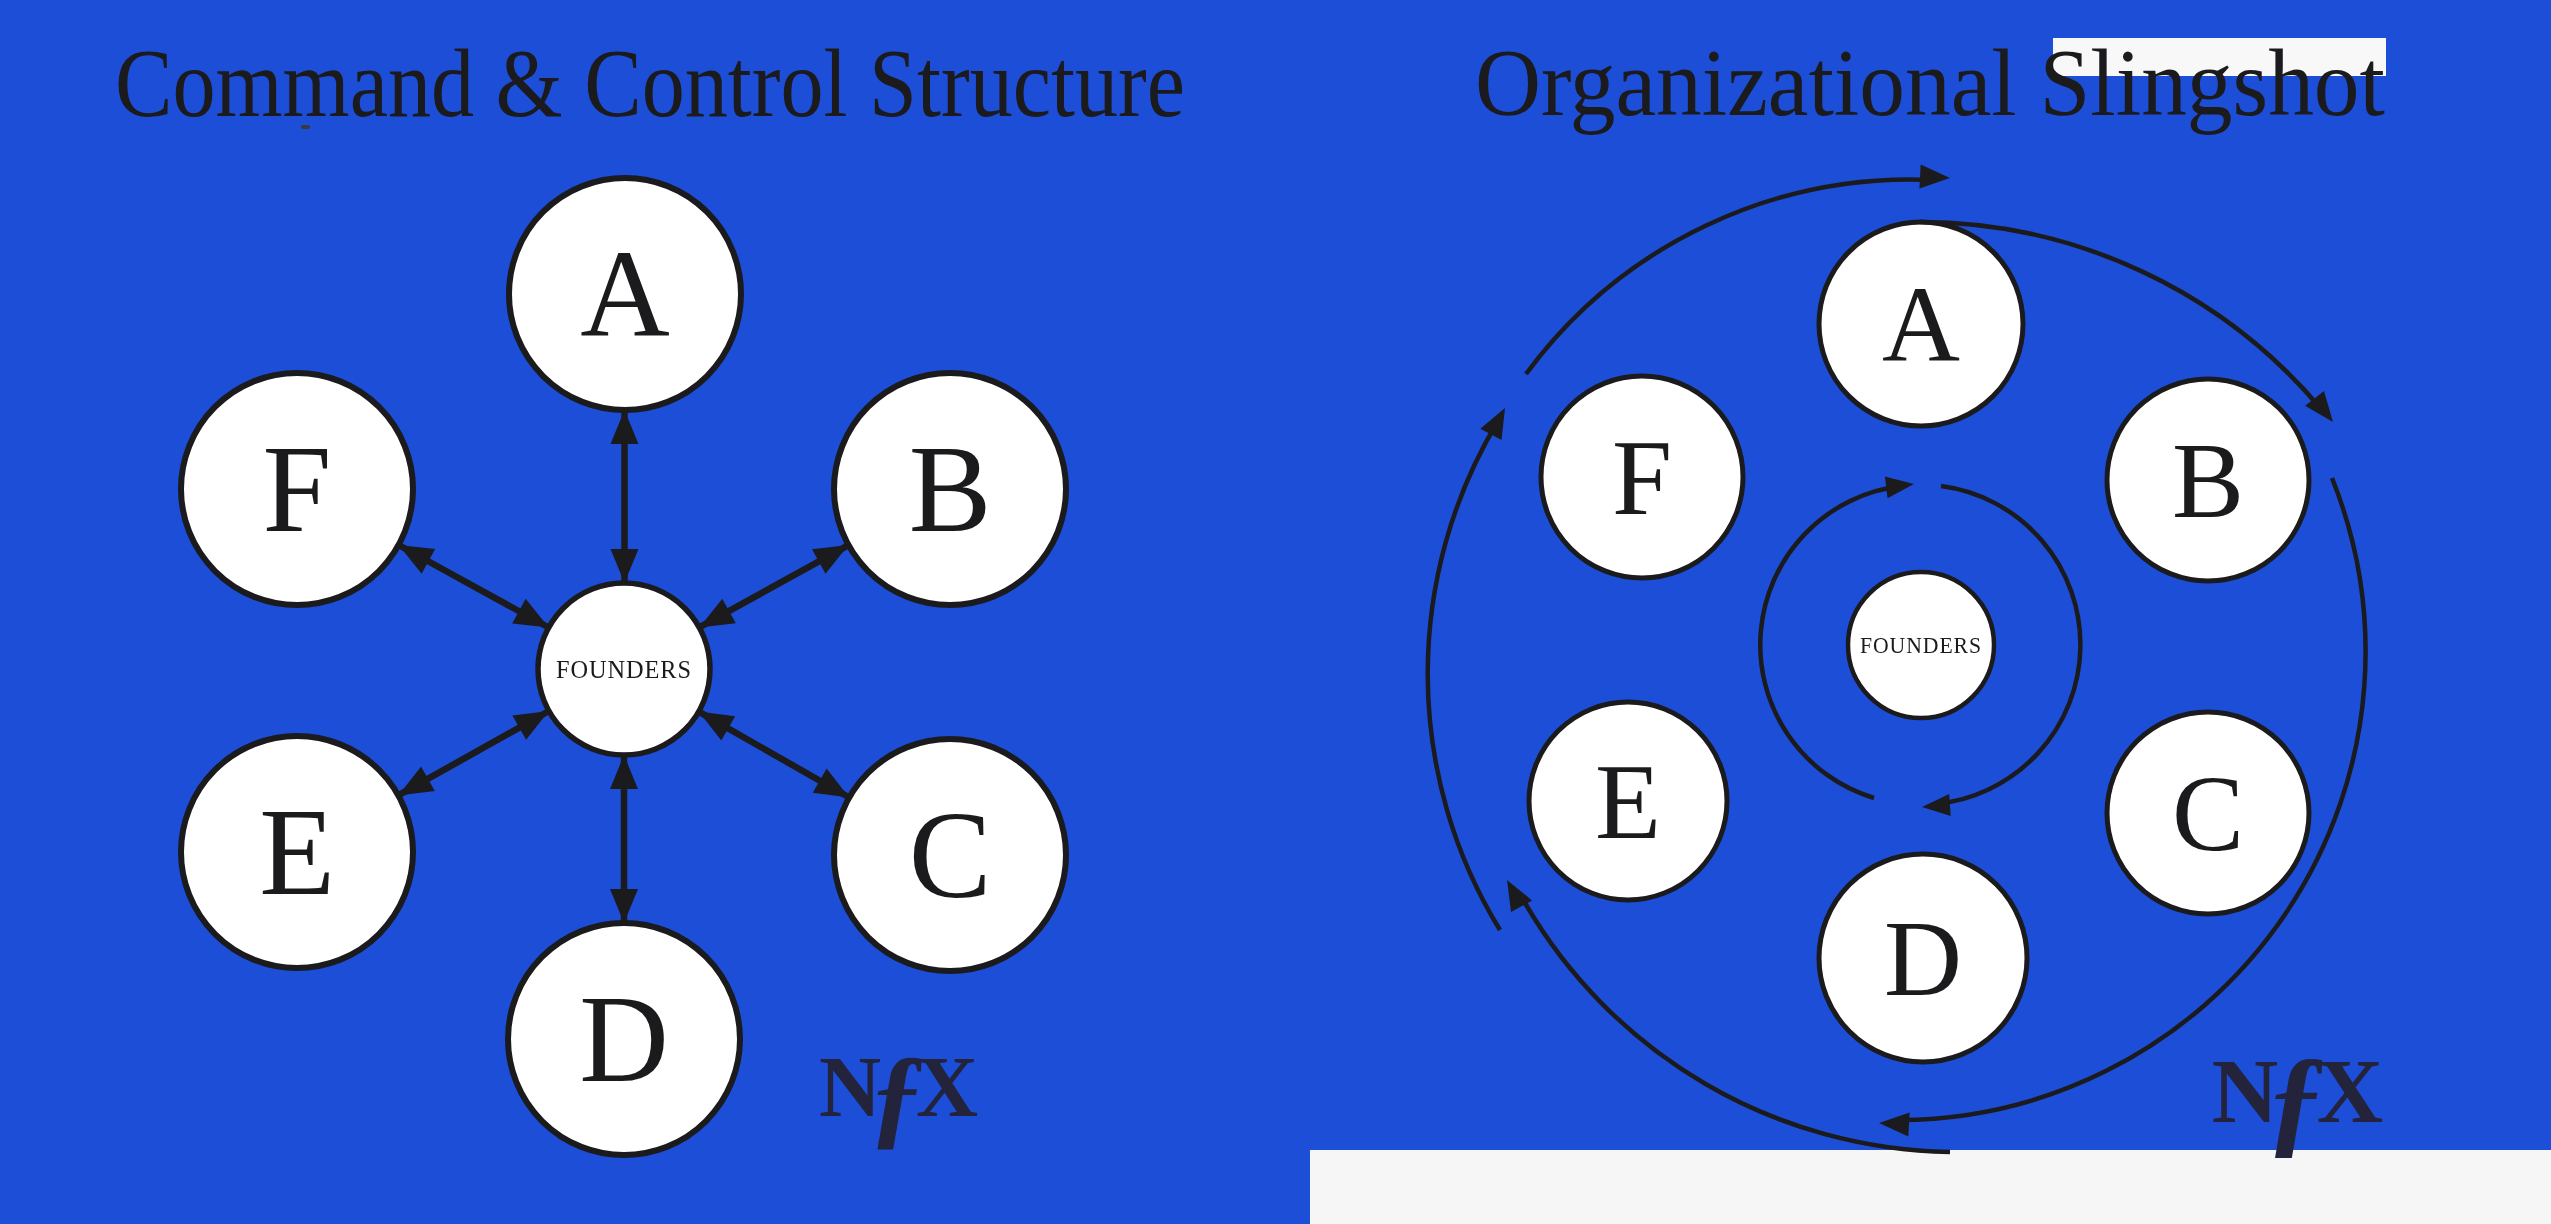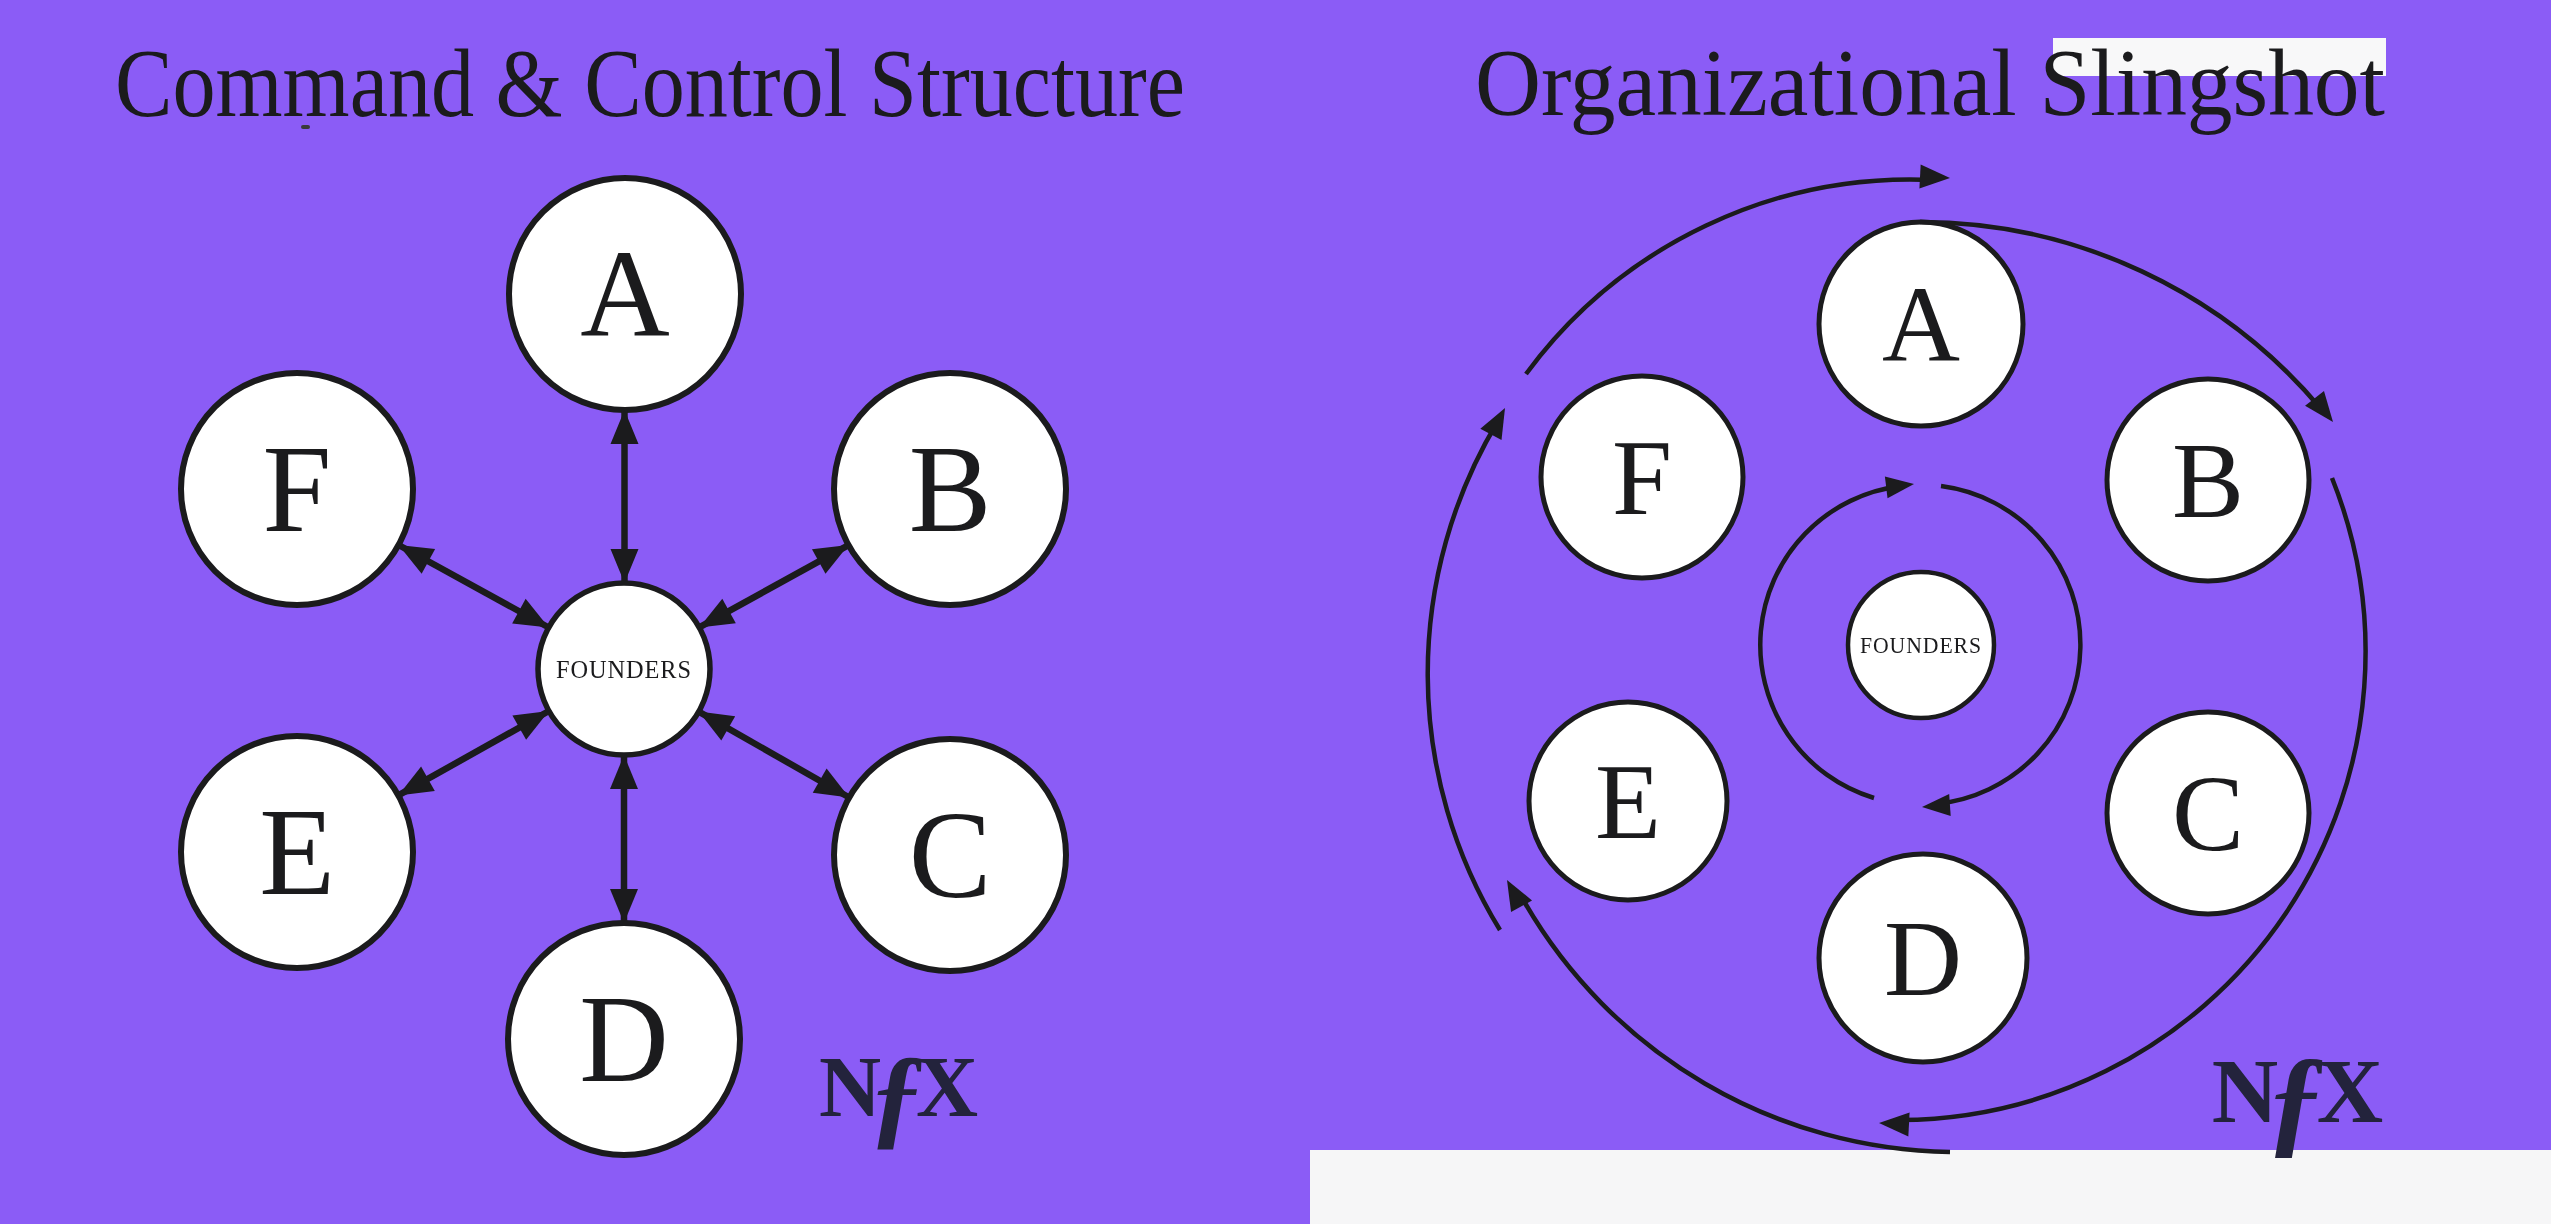--- a/index.html
+++ b/index.html
@@ -3,21 +3,21 @@
 <meta charset="utf-8">
 <style>
   html, body {
     margin: 0;
     padding: 0;
     background: #ffffff;
   }
   .canvas-wrap {
     width: 2551px;
     height: 1224px;
-    background: #8b5cf6;
+    background: #1d4ed8;
     overflow: hidden;
   }
   svg { display: block; }
   .ink-stroke { stroke: #1b1b1d; fill: none; }
   .node-fill  { fill: #ffffff; stroke: #1b1b1d; }
   .ink-fill   { fill: #1b1b1d; stroke: none; }
   .serif-text {
     font-family: "Liberation Serif", "DejaVu Serif", serif;
     fill: #1b1b1d;
   }

